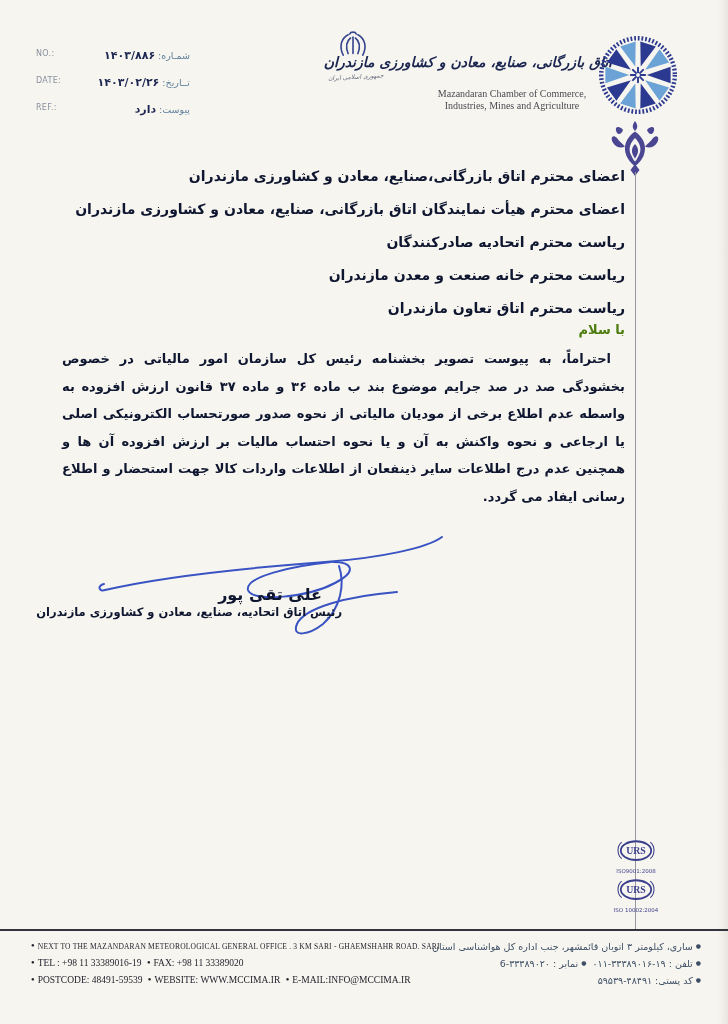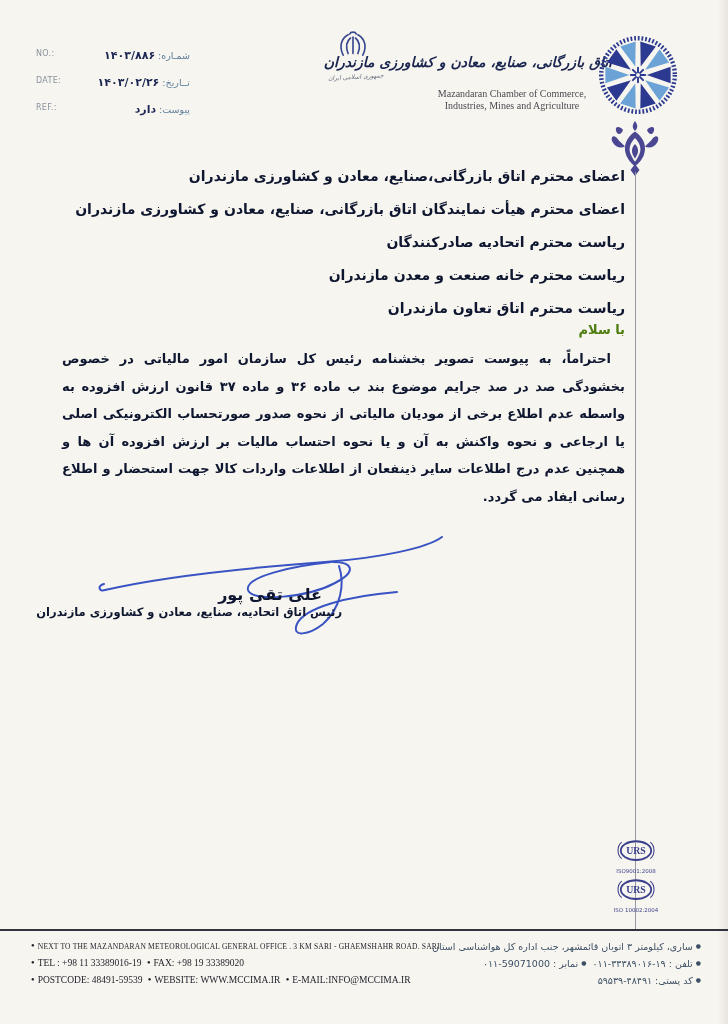--- a/index.html
+++ b/index.html
@@ -195,34 +195,34 @@
   </div>
 
   <div class="footer-sep"></div>
   <div class="footer">
     <div class="f-en">
       <div class="row row1">
         <span class="bullet">●</span><span>NEXT TO THE MAZANDARAN METEOROLOGICAL GENERAL OFFICE . 3 KM SARI - GHAEMSHAHR ROAD. SARI</span>
       </div>
       <div class="row row2">
         <span class="bullet">●</span><span>TEL : +98 11 33389016-19</span>
-        <span class="bullet">●</span><span>FAX: +98 19 33389020</span>
+        <span class="bullet">●</span><span>FAX: +98 11 33389020</span>
       </div>
       <div class="row row3">
         <span class="bullet">●</span><span>POSTCODE: 48491-59539</span>
         <span class="bullet">●</span><span>WEBSITE: WWW.MCCIMA.IR</span>
         <span class="bullet">●</span><span>E-MAIL:INFO@MCCIMA.IR</span>
       </div>
     </div>
     <div class="f-fa">
       <div class="row">
         <span class="bullet">●</span><span>ساری، کیلومتر ۳ اتوبان قائمشهر، جنب اداره کل هواشناسی استان</span>
       </div>
       <div class="row">
         <span class="bullet">●</span><span>تلفن : ۱۹-۳۳۳۸۹۰۱۶-۰۱۱</span>
-        <span class="bullet">●</span><span>نمابر : 59071000-۰۱۱</span>
+        <span class="bullet">●</span><span>نمابر : ۳۳۳۸۹۰۲۰-6</span>
       </div>
       <div class="row">
         <span class="bullet">●</span><span>کد پستی: ۴۸۴۹۱-۵۹۵۳۹</span>
       </div>
     </div>
   </div>
 </div>
 
 </body></html>

